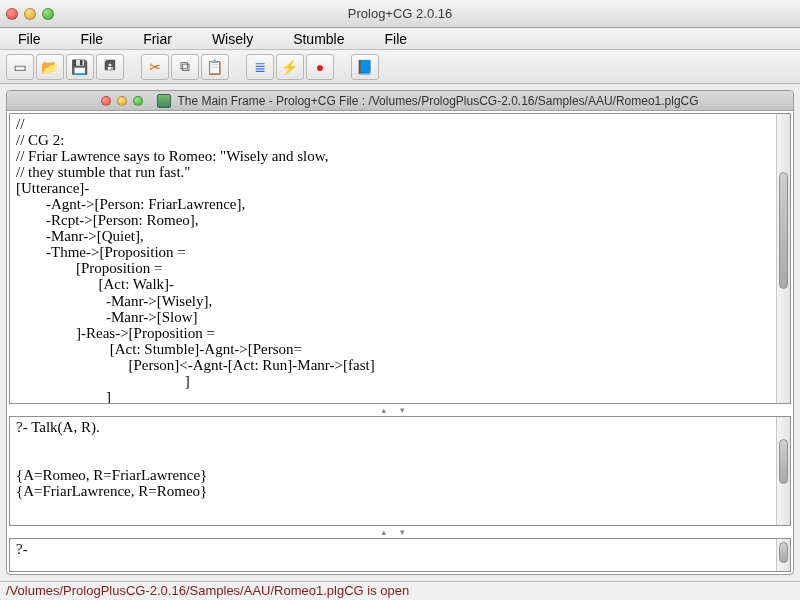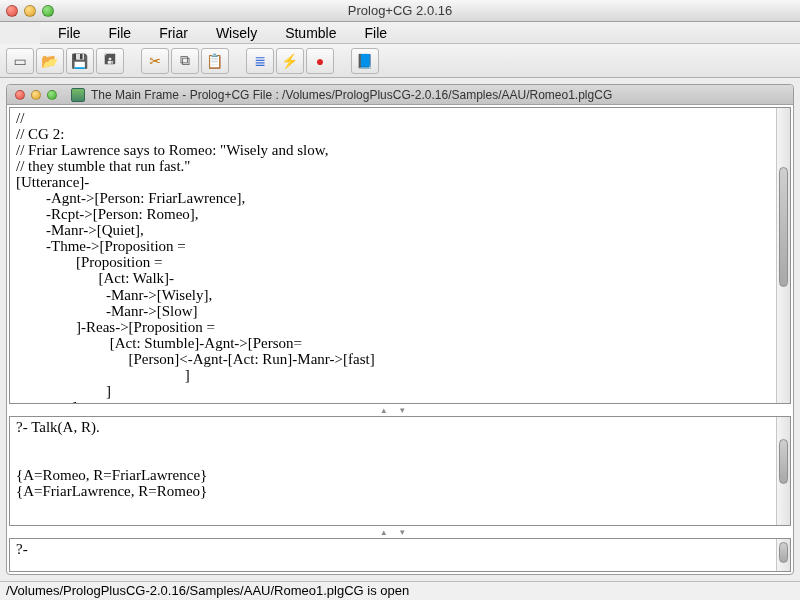--- a/index.html
+++ b/index.html
@@ -8,21 +8,21 @@
     font-size: 13px;
     background: #ededed;
     width: 800px;
     height: 600px;
     overflow: hidden;
     display: flex;
     flex-direction: column;
   }
   
   .titlebar {
-    height: 22px;
+    height: 28px;
     background: linear-gradient(#f7f7f7, #d8d8d8);
     border-bottom: 1px solid #a0a0a0;
     display: flex;
     align-items: center;
     padding: 0 6px;
     font-size: 13px;
     color: #3a3a3a;
     position: relative;
     flex: none;
   }
@@ -41,24 +41,23 @@
     font-weight: 400;
   }
   
   .menubar {
     height: 22px;
     background: linear-gradient(#f2f2f2, #e6e6e6);
     border-bottom: 1px solid #bdbdbd;
     display: flex;
     align-items: center;
     padding: 0 4px;
-    gap: 0;
+    gap: 12px;
     font-size: 14px;
     flex: none;
-    margin-left: 40px;
   }
   .menubar span { padding: 2px 14px; cursor: default; }
   
   .toolbar {
     height: 34px;
     background: linear-gradient(#f4f4f4, #e4e4e4);
     border-bottom: 1px solid #b0b0b0;
     display: flex;
     align-items: center;
     padding: 2px 6px;
@@ -102,26 +101,27 @@
     display: flex;
     flex-direction: column;
     min-height: 0;
     flex: 1 1 auto;
   }
   .inner-titlebar {
     height: 20px;
     background: linear-gradient(#dadada, #c4c4c4);
     border-bottom: 1px solid #a0a0a0;
     display: flex; align-items: center;
-    padding: 0 8px;
+    padding: 0 0;
     font-size: 12px;
     color: #333;
     border-radius: 4px 4px 0 0;
     gap: 6px;
     flex: none;
+    justify-content: center;
   }
   .inner-titlebar .tl { width: 10px; height: 10px; }
   .inner-icon {
     width: 14px; height: 14px;
     background: linear-gradient(#7b6, #486);
     border: 1px solid #365;
     border-radius: 2px;
     flex: none;
   }
   .inner-title { white-space: nowrap; overflow: hidden; text-overflow: ellipsis; }
@@ -169,21 +169,21 @@
     flex: none;
   }
   .gutter span { letter-spacing: 14px; }
 
   
   .statusbar {
     height: 19px;
     background: #f0f0f0;
     border-top: 1px solid #bcbcbc;
     font-size: 13px;
-    color: #000000;
+    color: #7f1d1d;
     padding: 1px 6px;
     flex: none;
   }
 </style>
 </head>
 <body>
 
 <div class="titlebar">
   <div class="traffic">
     <div class="tl tl-close"></div>

